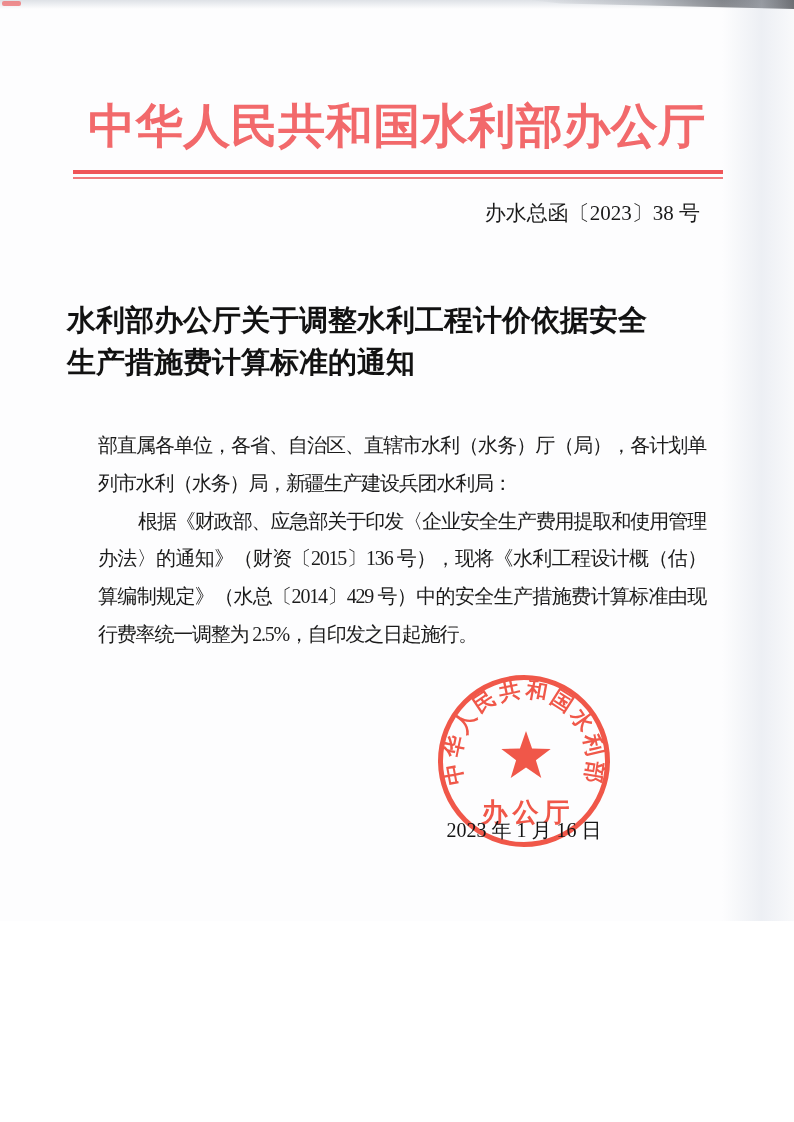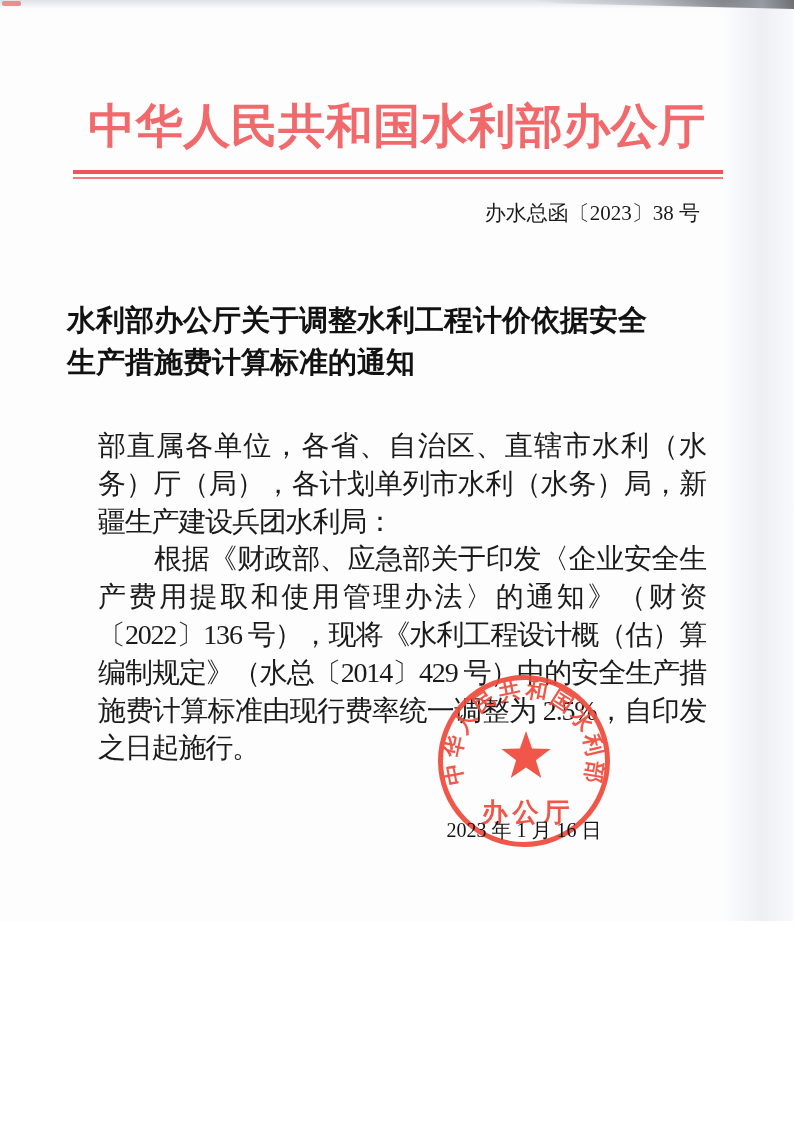--- a/index.html
+++ b/index.html
@@ -49,21 +49,21 @@
 
   .title-block {
     position: absolute; top: 299px; left: 67px; width: 660px;
     text-align: left; font-size: 29px; font-weight: bold;
     line-height: 42px; color: #121212;
     font-family: "Liberation Sans", "DejaVu Sans", sans-serif;
   }
 
   .body-text {
     position: absolute; top: 427px; left: 98px; width: 608px;
-    font-size: 28px; line-height: 37.8px; letter-spacing: -1.2px;
+    font-size: 20px; line-height: 37.8px; letter-spacing: -1.2px;
     color: #1b1b1b; text-align: justify;
   }
   .body-text p { margin: 0; }
   .body-text .para { text-indent: 2em; }
 
   
   .seal { position: absolute; left: 432px; top: 668px; opacity: 0.92; z-index: 1; }
   .seal-arc-text {
     font-size: 21.5px; font-weight: bold; fill: #ef4a3a;
     font-family: "Liberation Serif", "DejaVu Serif", serif;
@@ -106,21 +106,21 @@
 
   <div class="doc-number">办水总函〔2023〕38 号</div>
 
   <div class="title-block">
     <div>水利部办公厅关于调整水利工程计价依据安全</div>
     <div>生产措施费计算标准的通知</div>
   </div>
 
   <div class="body-text">
     <p class="recipients">部直属各单位，各省、自治区、直辖市水利（水务）厅（局），各计划单列市水利（水务）局，新疆生产建设兵团水利局：</p>
-    <p class="para">根据《财政部、应急部关于印发〈企业安全生产费用提取和使用管理办法〉的通知》（财资〔2022〕136 号），现将《水利工程设计概（估）算编制规定》（水总〔2014〕429 号）中的安全生产措施费计算标准由现行费率统一调整为 2.5%，自印发之日起施行。</p>
+    <p class="para">根据《财政部、应急部关于印发〈企业安全生产费用提取和使用管理办法〉的通知》（财资〔2015〕136 号），现将《水利工程设计概（估）算编制规定》（水总〔2014〕429 号）中的安全生产措施费计算标准由现行费率统一调整为 2.5%，自印发之日起施行。</p>
   </div>
 
   <svg class="seal" width="184" height="184" viewBox="0 0 184 184">
     <circle cx="92" cy="93" r="83.5" fill="none" stroke="#ef4a3a" stroke-width="5"></circle>
     <polygon points="94,63 100.1,80.6 118.7,81 103.9,92.2 109.3,110 94,99.4 78.7,110 84.1,92.2 69.3,81 87.9,80.6" fill="#ef4a3a"></polygon>
     <defs>
       <path id="sealArc" d="M 31.9 114.9 A 64 64 0 1 1 152.1 114.9" fill="none"></path>
     </defs>
     <text class="seal-arc-text">
       <textPath href="#sealArc" startOffset="0" textLength="244" lengthAdjust="spacing">中华人民共和国水利部</textPath>

